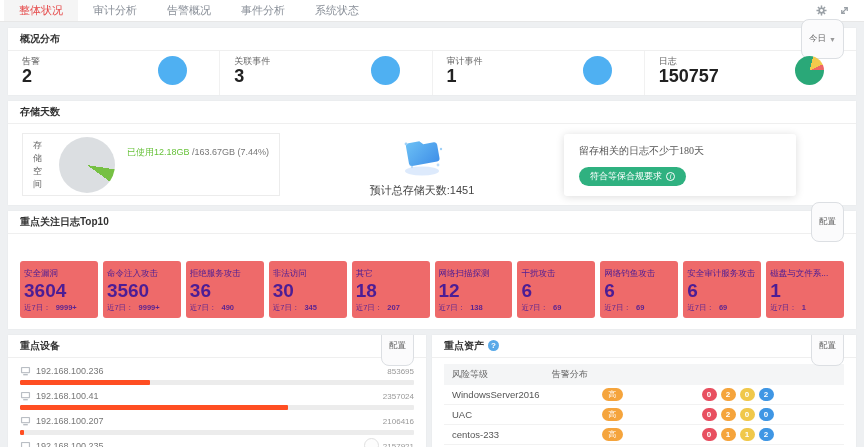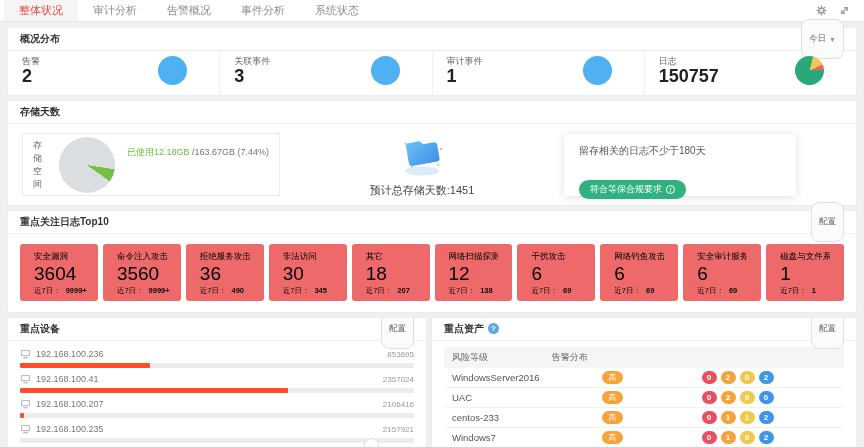--- a/index.html
+++ b/index.html
@@ -44,31 +44,31 @@
   .space-label { font-size:9px; color:#666; }
   .space-pie { width:56px; height:56px; border-radius:50%; margin:0 12px 0 10px; flex:none;
     background:conic-gradient(from 99deg,#76c043 0 26.8deg,#dbdee1 26.8deg 360deg); }
   .usage-line { font-size:9px; align-self:flex-start; margin-top:12px; white-space:nowrap; }
   .usage-used { color:#67c23a; }
   .usage-total { color:#777; }
   .storage-mid { flex:1; text-align:center; }
   .mid-label { font-size:11px; color:#444; margin-top:2px; }
   .policy-card { width:232px; height:62px; border-radius:3px; background:#fff; margin-right:46px;
     box-shadow:0 1px 8px rgba(0,0,0,.14); padding:10px 15px; }
-  .policy-text { font-size:10px; color:#555; margin-bottom:20px; }
+  .policy-text { font-size:10px; color:#555; margin-bottom:7px;font-family:Liberation Serif, serif; }
   .policy-btn { display:inline-flex; align-items:center; gap:4px; background:#2fb180; color:#fff;
     font-size:9px; padding:3px 11px; border-radius:10px; border:none; cursor:pointer; }
   .info-dot { width:9px; height:9px; border:1px solid #fff; border-radius:50%; font-size:7px;
     display:inline-flex; align-items:center; justify-content:center; font-style:italic; }
 
   
   .cards-row { display:flex; gap:5px; padding:10px 12px 11px; }
-  .tcard { flex:1; background:#ee6a6a; border-radius:3px; color:#000000; padding:7px 14px 5px; min-width:0; }
+  .tcard { flex:1; background:#ee6a6a; border-radius:3px; color:#4c1d95; padding:7px 4px 5px; min-width:0;margin-top:17px; }
   .tcard-title { font-size:8.5px; white-space:nowrap; overflow:hidden; }
-  .tcard-value { font-size:19px; font-weight:normal; line-height:1.2; }
+  .tcard-value { font-size:19px; font-weight:bold; line-height:1.2; }
   .tcard-sub { font-size:7.5px; opacity:.92; white-space:nowrap; }
   .tcard-sub .rv { margin-left:5px; font-weight:bold; }
 
   
   .bottom-row { display:flex; gap:6px; margin:6px 8px 0; height:136px; }
   .bottom-row .panel { margin:0; }
   .devices-panel { flex:0 0 418px; overflow:hidden; }
   .assets-panel { flex:1; overflow:hidden; }
 
   .device-list { padding:7px 12px 0; }

